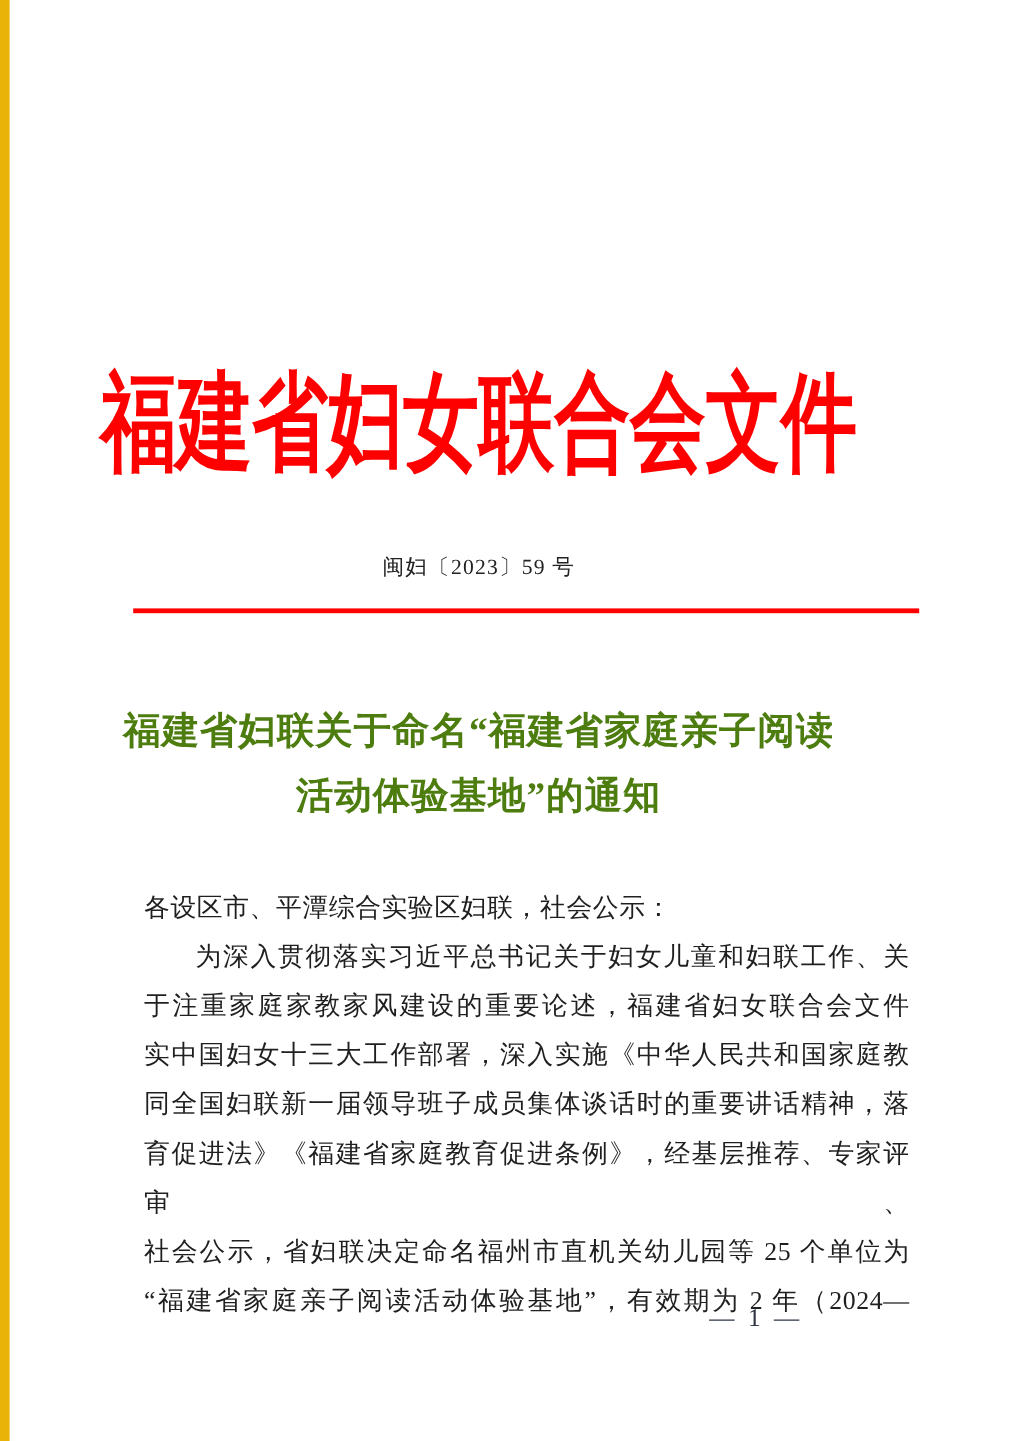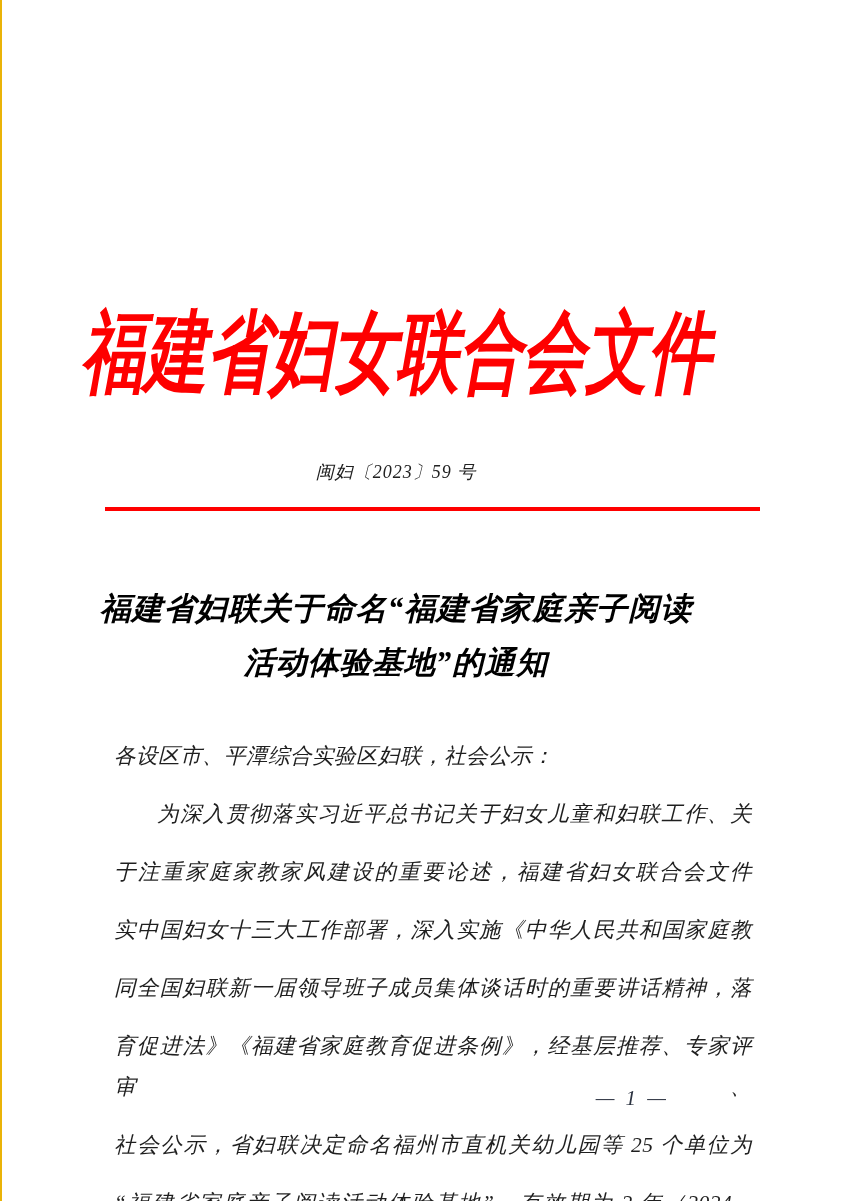--- a/index.html
+++ b/index.html
@@ -13,23 +13,22 @@
   :root {
     --banner-red: #fe0000;
     --rule-red: #ff0000;
     --text-color: #1f1f1f;
   }
   .page {
     position: absolute;
     left: 0; top: 0;
     width: 790px; height: 1201px;
     background: #ffffff;
-    border-left: 2px solid #eab308;
+    border-left: 8px solid #eab308;
     color: var(--text-color);
-    font-style: italic;
   }
   
   .banner {
     position: absolute;
     top: 292px; left: 0;
     width: 100%;
     text-align: center;
     white-space: nowrap;
     font-weight: bold;
     font-size: 63px;
@@ -58,40 +57,39 @@
   
   .title {
     position: absolute;
     top: 582px; left: 0;
     width: 100%;
     text-align: center;
     font-weight: bold;
     font-size: 31px;
     line-height: 54px;
     letter-spacing: 1px;
-    color: #000000;
+    color: #4d7c0f;
   }
   
   .bodytext {
     position: absolute;
     top: 736px; left: 112px;
     width: 638px;
     font-size: 21.5px;
     line-height: 41px;
     color: var(--text-color);
   }
   .doc-line {
     letter-spacing: 0.5px;
     white-space: nowrap;
   }
   .jline {
     white-space: normal;
     text-align: justify;
     text-align-last: justify;
-    margin-top: 17px;
   }
   .indent { text-indent: 2em; }
   
   .pagenum {
     position: absolute;
     top: 1086px; right: 121px;
     font-size: 21px;
     letter-spacing: 3px;
     color: #2d3442;
   }

